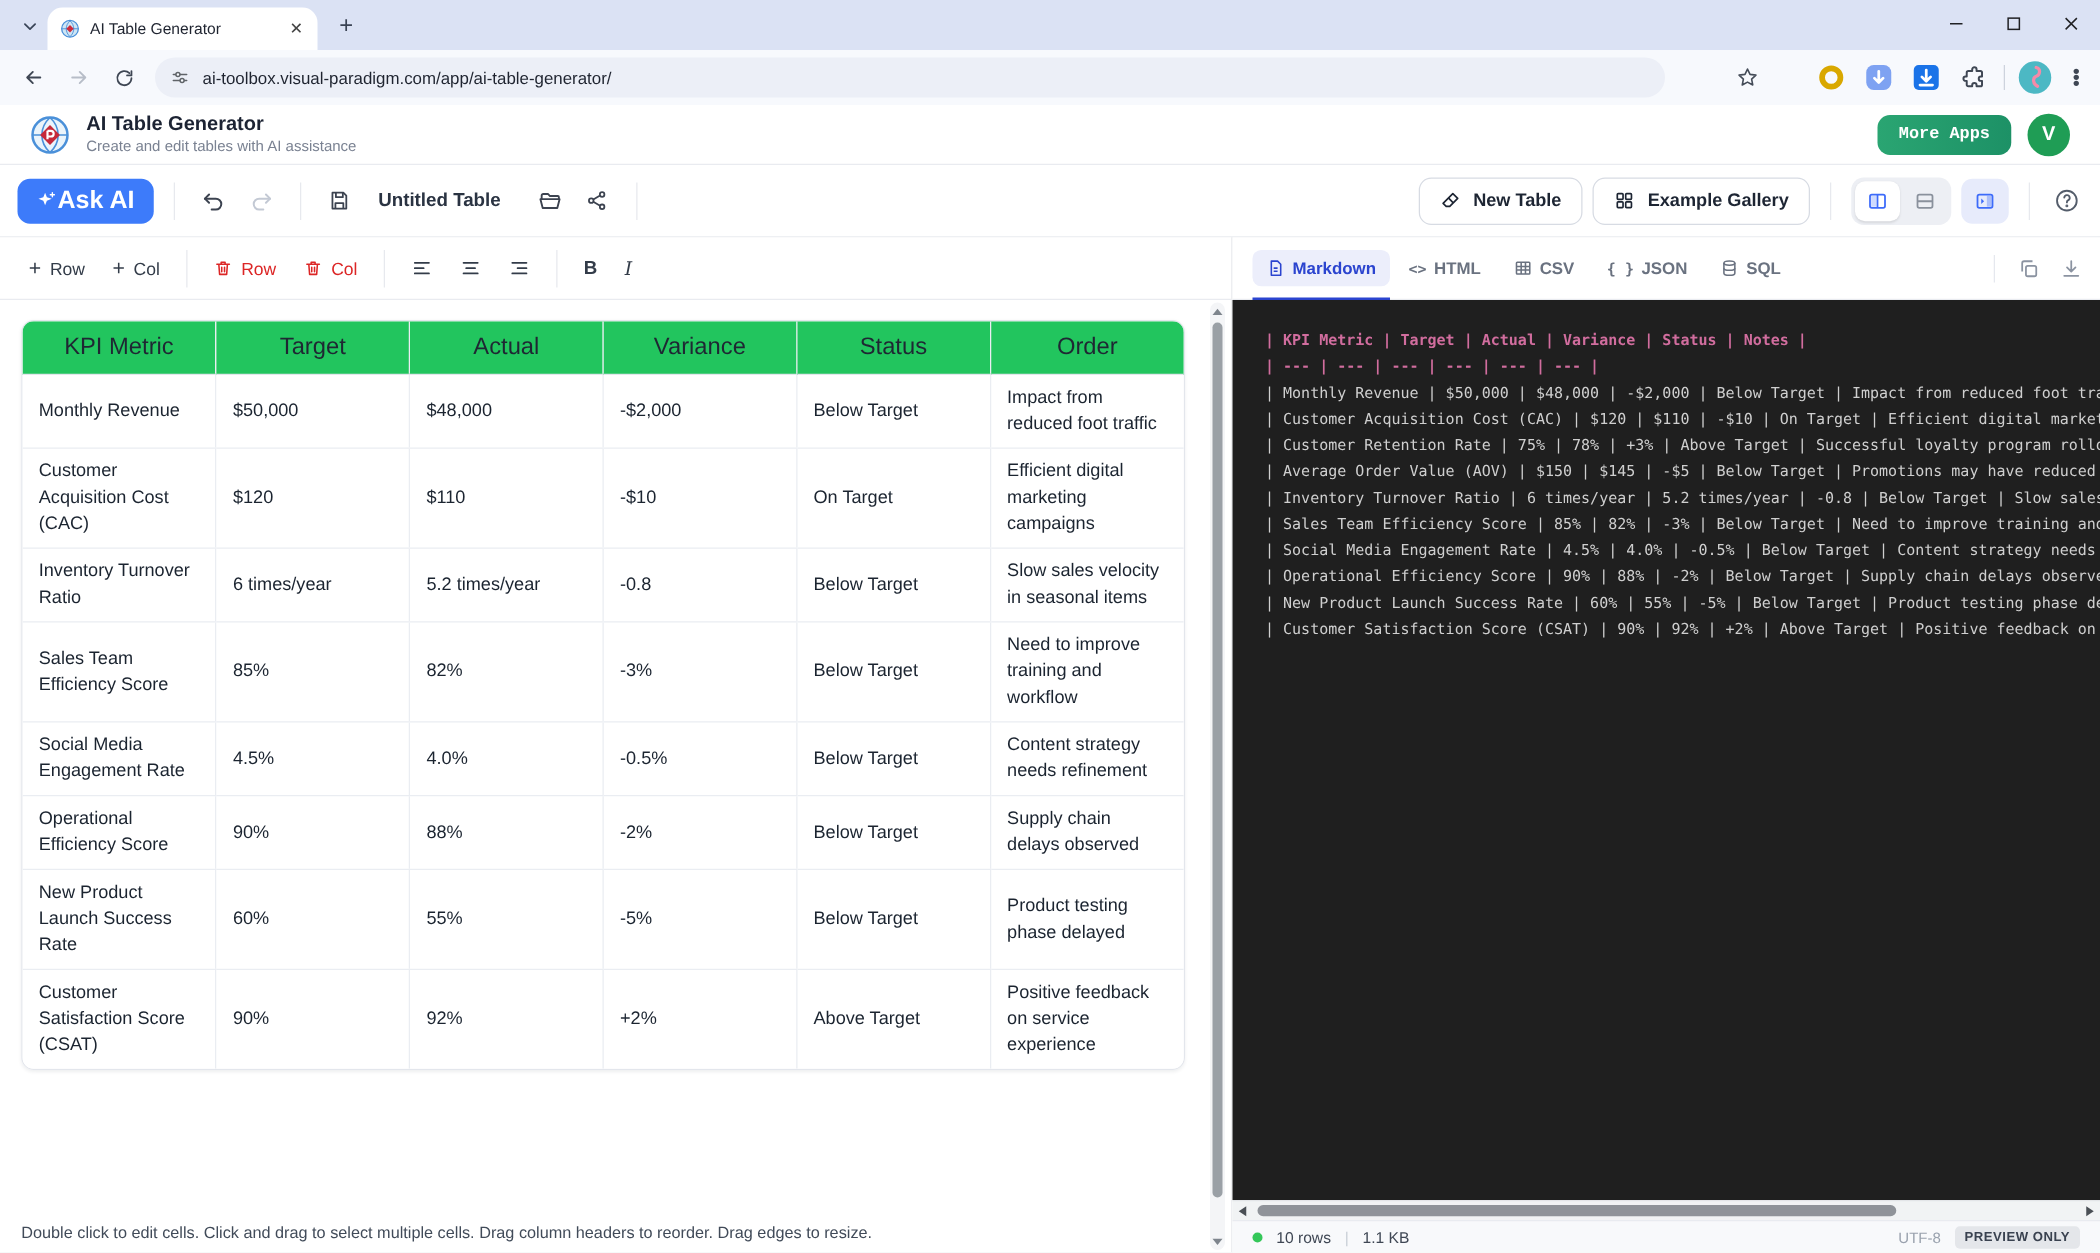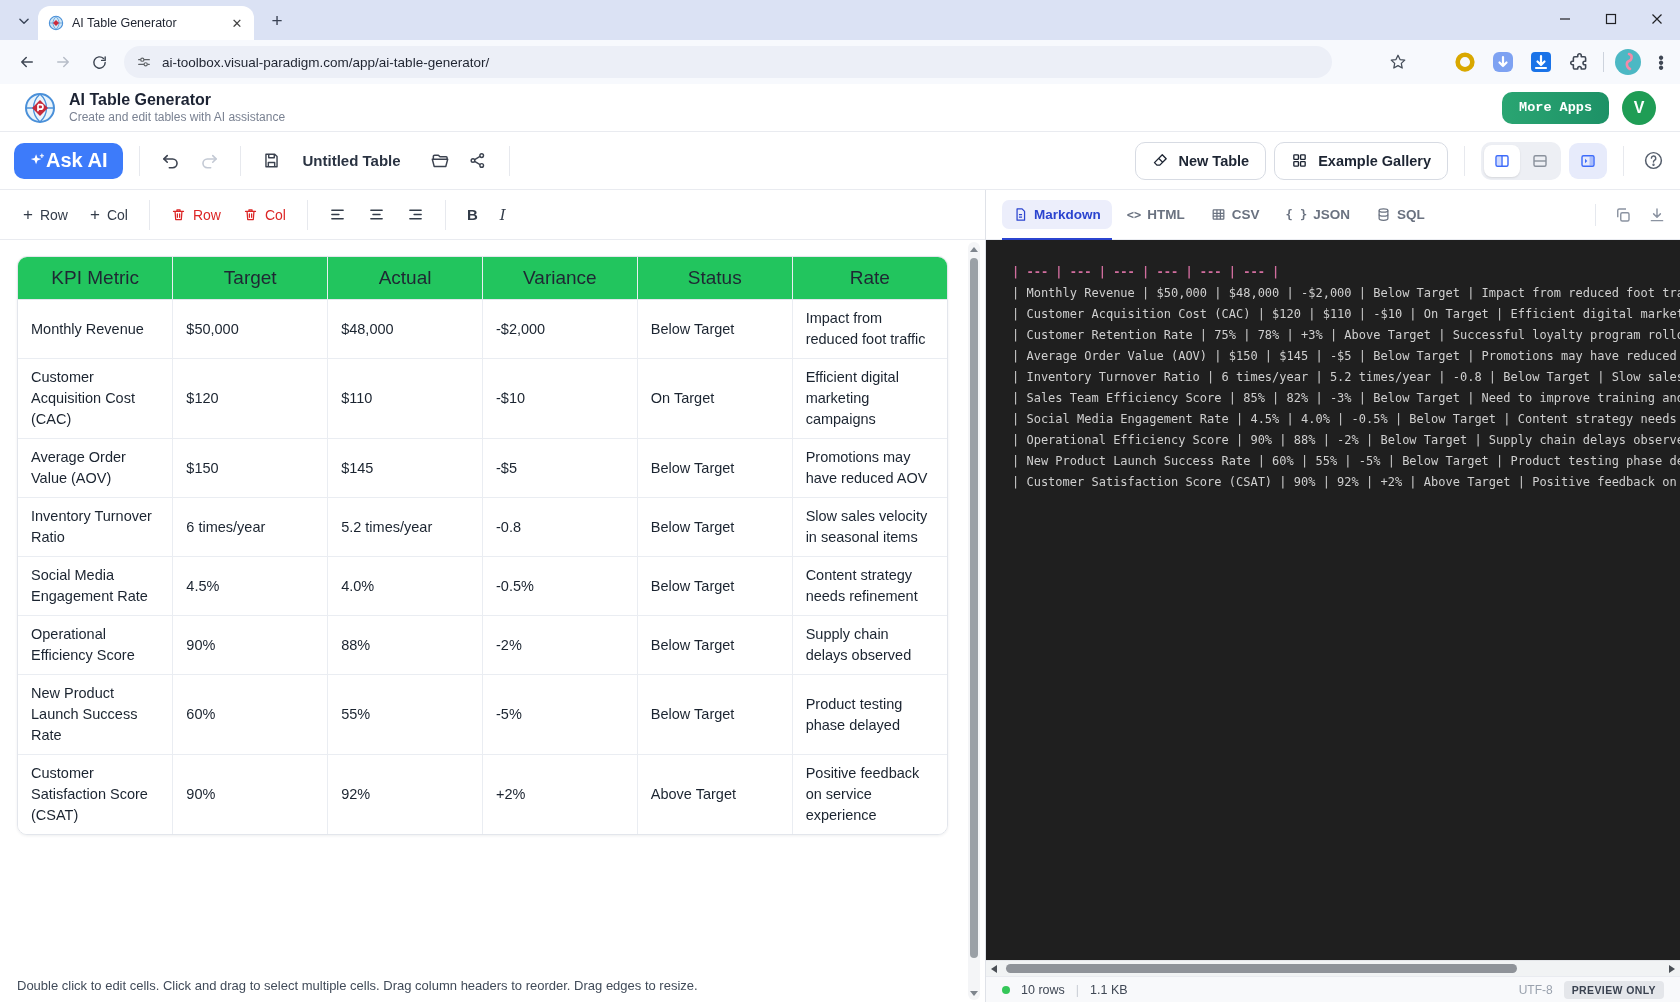--- a/index.html
+++ b/index.html
@@ -409,55 +409,55 @@
       <div class="tablewrap">
         <div class="tcard">
           <table class="kpi">
             <thead>
               <tr>
                 <th>KPI Metric</th>
                 <th>Target</th>
                 <th>Actual</th>
                 <th>Variance</th>
                 <th>Status</th>
-                <th>Rate</th>
+                <th>Order</th>
               </tr>
             </thead>
             <tbody>
                 <tr>
                   <td>Monthly Revenue</td>
                   <td>$50,000</td>
                   <td>$48,000</td>
                   <td>-$2,000</td>
                   <td>Below Target</td>
                   <td>Impact from reduced foot traffic</td>
                 </tr>
                 <tr>
                   <td>Customer Acquisition Cost (CAC)</td>
                   <td>$120</td>
                   <td>$110</td>
                   <td>-$10</td>
                   <td>On Target</td>
                   <td>Efficient digital marketing campaigns</td>
                 </tr>
                 <tr>
-                  <td>Average Order Value (AOV)</td>
-                  <td>$150</td>
-                  <td>$145</td>
-                  <td>-$5</td>
-                  <td>Below Target</td>
-                  <td>Promotions may have reduced AOV</td>
-                </tr>
-                <tr>
                   <td>Inventory Turnover Ratio</td>
                   <td>6 times/year</td>
                   <td>5.2 times/year</td>
                   <td>-0.8</td>
                   <td>Below Target</td>
                   <td>Slow sales velocity in seasonal items</td>
+                </tr>
+                <tr>
+                  <td>Sales Team Efficiency Score</td>
+                  <td>85%</td>
+                  <td>82%</td>
+                  <td>-3%</td>
+                  <td>Below Target</td>
+                  <td>Need to improve training and workflow</td>
                 </tr>
                 <tr>
                   <td>Social Media Engagement Rate</td>
                   <td>4.5%</td>
                   <td>4.0%</td>
                   <td>-0.5%</td>
                   <td>Below Target</td>
                   <td>Content strategy needs refinement</td>
                 </tr>
                 <tr>
@@ -556,20 +556,21 @@
           </span>
           <span>
             <svg width="18" height="18" viewBox="0 0 24 24" fill="none" stroke="currentColor" stroke-width="1.9" stroke-linecap="round" stroke-linejoin="round">
                 <path d="M12 4v10M7.5 10.5L12 15l4.5-4.5M4.5 19.5h15"></path>
               </svg>
           </span>
         </div>
       </div>
 
       <div class="code">
+          <div class="code-line md-head">| KPI Metric | Target | Actual | Variance | Status | Notes |</div>
           <div class="code-line md-head">| --- | --- | --- | --- | --- | --- |</div>
           <div class="code-line">| Monthly Revenue | $50,000 | $48,000 | -$2,000 | Below Target | Impact from reduced foot traffic |</div>
           <div class="code-line">| Customer Acquisition Cost (CAC) | $120 | $110 | -$10 | On Target | Efficient digital marketing campaigns |</div>
           <div class="code-line">| Customer Retention Rate | 75% | 78% | +3% | Above Target | Successful loyalty program rollout |</div>
           <div class="code-line">| Average Order Value (AOV) | $150 | $145 | -$5 | Below Target | Promotions may have reduced AOV |</div>
           <div class="code-line">| Inventory Turnover Ratio | 6 times/year | 5.2 times/year | -0.8 | Below Target | Slow sales velocity in seasonal items |</div>
           <div class="code-line">| Sales Team Efficiency Score | 85% | 82% | -3% | Below Target | Need to improve training and workflow |</div>
           <div class="code-line">| Social Media Engagement Rate | 4.5% | 4.0% | -0.5% | Below Target | Content strategy needs refinement |</div>
           <div class="code-line">| Operational Efficiency Score | 90% | 88% | -2% | Below Target | Supply chain delays observed |</div>
           <div class="code-line">| New Product Launch Success Rate | 60% | 55% | -5% | Below Target | Product testing phase delayed |</div>

